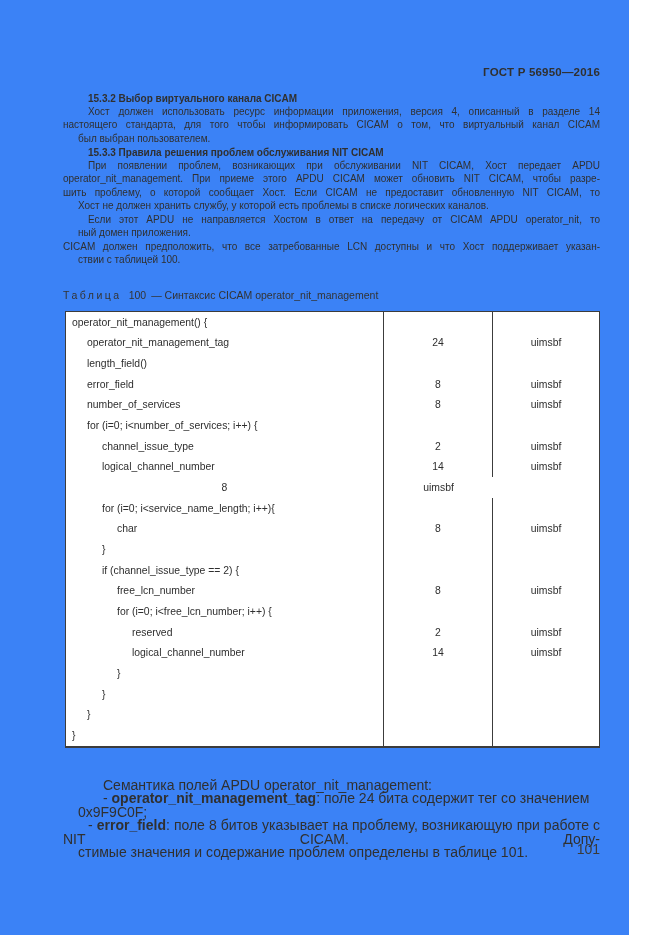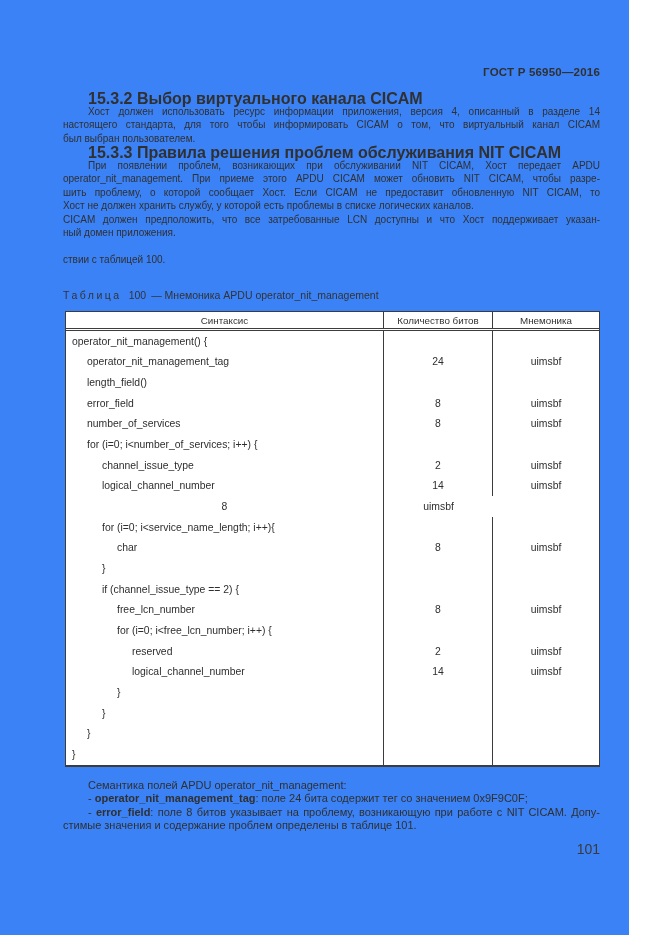--- a/index.html
+++ b/index.html
@@ -17,36 +17,36 @@
   .doc-code {
     top: 66px;
     text-align: right;
     font-weight: bold;
     font-size: 11.5px;
     letter-spacing: 0.2px;
   }
 
   .heading {
     font-weight: bold;
-    font-size: 16px;
+    font-size: 10px;
     line-height: 13.4px;
     padding-left: 25px;
   }
   .h1 { top: 92px; }
   .h2 { top: 146px; }
 
   .para { font-size: 10px; line-height: 13.4px; }
   .p1 { top: 105px; }
   .p2 { top: 159px; }
   .p3 { top: 213px; }
   .p4 { top: 253px; }
 
   .tline { white-space: normal; }
   .jline { text-align: justify; text-align-last: justify; }
-  .lline { text-align: left; text-align-last: auto; }
+  .lline { text-align: left; text-align-last: auto; margin-left: 15px; }
   .indent { text-indent: 25px; }
 
   .caption {
     top: 289px;
     font-size: 10.5px;
     color: #333;
   }
   .cap-label { letter-spacing: 2.5px; margin-right: 7px; }
   .cap-num { margin-right: 5px; }
 
@@ -70,21 +70,21 @@
   .tbody .trow { height: 20.67px; }
   .trow .cell {
     display: flex; align-items: center;
     font-size: 10.4px;
     color: #2e2e2e;
   }
   .trow .c1 { border-right: 1px solid #3c3c3c; }
   .trow .c2 { border-right: 1px solid #3c3c3c; justify-content: center; }
   .trow .c3 { justify-content: center; }
 
-  .semantics { top: 779px; font-size: 11px; line-height: 13.4px; }
+  .semantics { top: 779px; font-size: 14px; line-height: 13.4px; }
   .sem-term { font-weight: bold; }
 
   .page-num {
     top: 841px;
     text-align: right;
     font-size: 14px;
     color: #3a3a3a;
   }
 </style>
 </head>
@@ -102,37 +102,33 @@
     </div>
 
   <div class="abs heading h2">15.3.3 Правила решения проблем обслуживания NIT CICAM</div>
   <div class="abs para p2">
       <div class="tline jline indent">При появлении проблем, возникающих при обслуживании NIT CICAM, Хост передает APDU</div>
       <div class="tline jline">operator_nit_management. При приеме этого APDU CICAM может обновить NIT CICAM, чтобы разре-</div>
       <div class="tline jline">шить проблему, о которой сообщает Хост. Если CICAM не предоставит обновленную NIT CICAM, то</div>
       <div class="tline lline">Хост не должен хранить службу, у которой есть проблемы в списке логических каналов.</div>
     </div>
   <div class="abs para p3">
+      <div class="tline jline indent">Если этот APDU не направляется Хостом в ответ на передачу от CICAM APDU operator_nit, то</div>
+      <div class="tline lline">ный домен приложения.</div>
       <div class="tline jline">CICAM должен предположить, что все затребованные LCN доступны и что Хост поддерживает указан-</div>
-      <div class="tline lline">ный домен приложения.</div>
     </div>
   <div class="abs para p4">
       <div class="tline lline">ствии с таблицей 100.</div>
     </div>
 
   <div class="abs caption">
-    <span class="cap-label">Таблица</span><span class="cap-num">100</span><span>— Мнемоника APDU operator_nit_management</span>
+    <span class="cap-label">Таблица</span><span class="cap-num">100</span><span>— Синтаксис CICAM operator_nit_management</span>
   </div>
 
   <div class="tbl">
-    <div class="grid3 thead">
-      <div class="hc">Синтаксис</div>
-      <div class="hc">Количество битов</div>
-      <div class="hc">Мнемоника</div>
-    </div>
     <div class="tbody" id="tbl-body">
         <div class="grid3 trow">
           <div class="cell c1" style="padding-left: 6px;">operator_nit_management() {</div>
           <div class="cell c2"></div>
           <div class="cell c3"></div>
         </div>
         <div class="grid3 trow">
           <div class="cell c1" style="padding-left: 21px;">operator_nit_management_tag</div>
           <div class="cell c2">24</div>
           <div class="cell c3">uimsbf</div>

